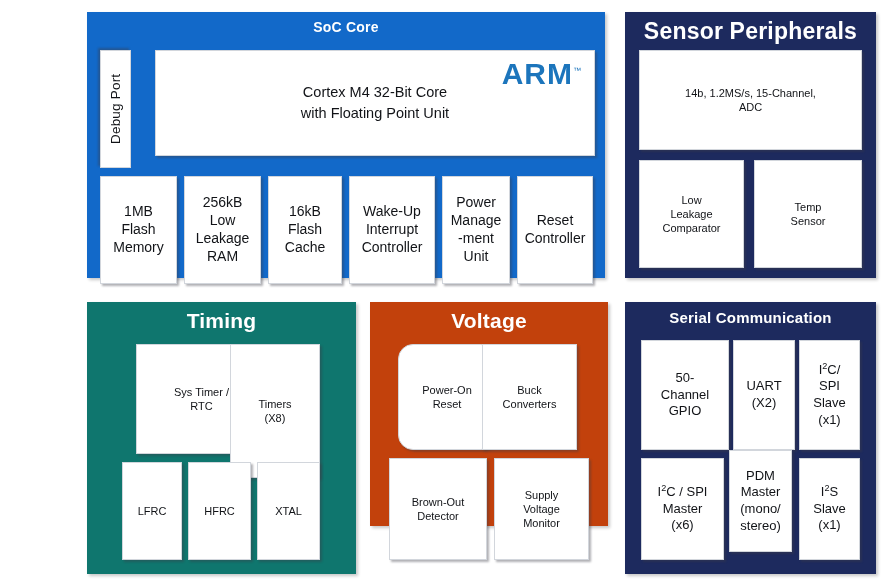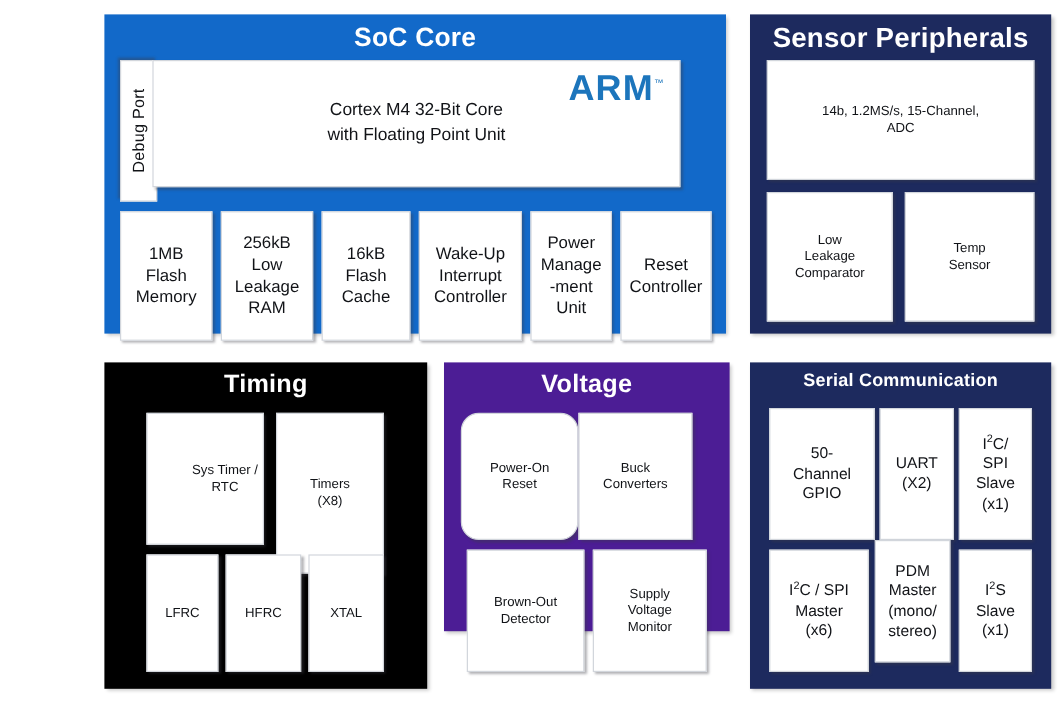--- a/index.html
+++ b/index.html
@@ -77,27 +77,27 @@
   }
 
   sup{font-size:.70em;vertical-align:super;line-height:0;}
 </style>
 </head>
 <body>
 
 <div class="canvas">
 
   <div class="panel" id="soc-core-panel" style="left:87px;top:12px;width:518px;height:266px;background:#1269c9;">
-    <div class="panel-title" style="font-size:22px;padding-top:8px;">SoC Core</div>
+    <div class="panel-title" style="font-size:14px;padding-top:8px;">SoC Core</div>
 
     <div class="blk" id="debug-port" style="left:13px;top:38px;width:31px;height:118px;">
       <span>Debug Port</span>
     </div>
 
-    <div class="blk" id="cpu-block" style="left:40px;top:38px;width:440px;height:106px;">
+    <div class="blk" id="cpu-block" style="left:68px;top:38px;width:440px;height:106px;">
       <div id="arm-logo">
         <span>ARM</span><span id="arm-tm">™</span>
       </div>
       <div>
         <div>Cortex M4 32-Bit Core</div>
         <div>with Floating Point Unit</div>
       </div>
     </div>
 
     <div class="blk lead" style="left:13px;top:164px;width:77px;height:108px;">
@@ -169,24 +169,24 @@
     </div>
 
     <div class="blk" style="left:129px;top:148px;width:108px;height:108px;">
       <div>
         <div>Temp</div>
         <div>Sensor</div>
       </div>
     </div>
   </div>
 
-  <div class="panel" id="timing-panel" style="left:87px;top:302px;width:269px;height:272px;background:#000000;">
+  <div class="panel" id="timing-panel" style="left:87px;top:302px;width:269px;height:272px;background:#0f766e;">
     <div class="panel-title" style="font-size:21px;padding-top:8px;">Timing</div>
 
-    <div class="blk" style="left:35px;top:42px;width:98px;height:110px;padding-left:35px;">
+    <div class="blk" style="left:49px;top:42px;width:98px;height:110px;padding-left:35px;">
       <div>
         <div>Sys Timer /</div>
         <div>RTC</div>
       </div>
     </div>
 
     <div class="blk" style="left:143px;top:42px;width:90px;height:134px;">
       <div>
         <div>Timers</div>
         <div>(X8)</div>
@@ -199,24 +199,24 @@
 
     <div class="blk" style="left:101px;top:160px;width:63px;height:98px;">
       <span>HFRC</span>
     </div>
 
     <div class="blk" style="left:170px;top:160px;width:63px;height:98px;">
       <span>XTAL</span>
     </div>
   </div>
 
-  <div class="panel" id="voltage-panel" style="left:370px;top:302px;width:238px;height:224px;background:#4c1d95;">
+  <div class="panel" id="voltage-panel" style="left:370px;top:302px;width:238px;height:224px;background:#c2410c;">
     <div class="panel-title" style="font-size:21px;padding-top:8px;">Voltage</div>
 
-    <div class="blk" style="left:14px;top:42px;width:98px;height:106px;border-radius:15px;">
+    <div class="blk" style="left:28px;top:42px;width:98px;height:106px;border-radius:15px;">
       <div>
         <div>Power-On</div>
         <div>Reset</div>
       </div>
     </div>
 
     <div class="blk" style="left:112px;top:42px;width:95px;height:106px;align-items:center;">
       <div>
         <div>Buck</div>
         <div>Converters</div>

